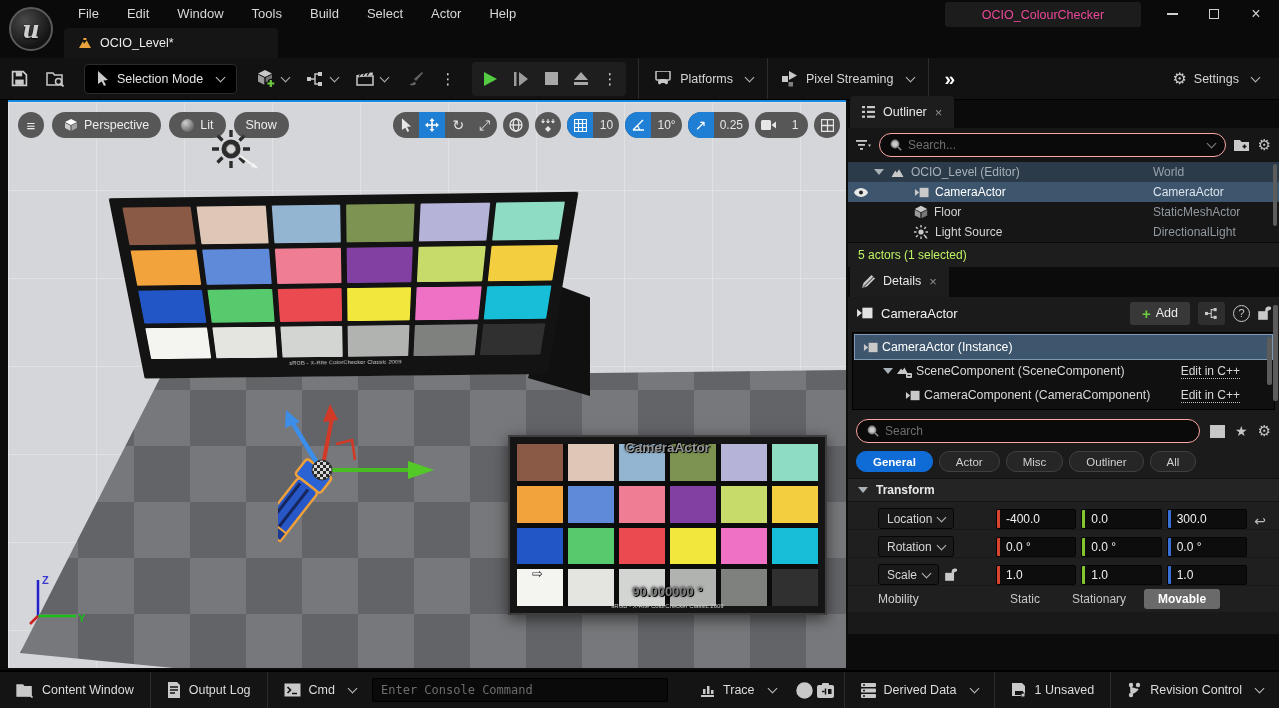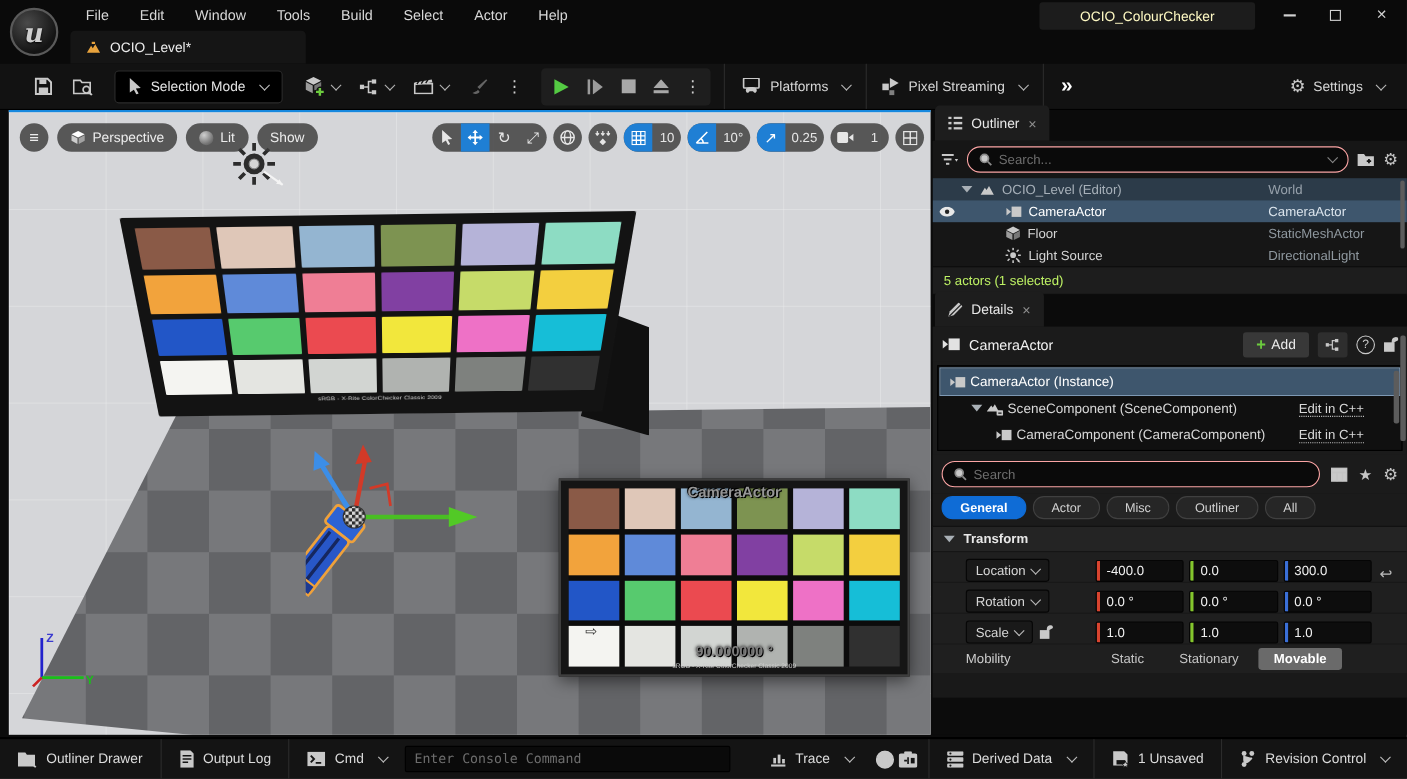--- a/index.html
+++ b/index.html
@@ -12,33 +12,33 @@
   .tri-down{width:0;height:0;border-left:5px solid transparent;border-right:5px solid transparent;border-top:6px solid #a9b0b6;display:inline-block}
   .tri-up{width:0;height:0;border-left:4px solid transparent;border-right:4px solid transparent;border-bottom:5px solid #cfcfcf;display:inline-block}
   .vsep{width:1px;align-self:stretch;background:#2c2c2c}
 
   
   .titlebar{position:absolute;left:0;top:0;width:1279px;height:28px;background:#0a0a0a;display:flex;align-items:center}
   .logo{position:absolute;left:9px;top:7px;width:44px;height:44px;border-radius:50%;background:radial-gradient(circle at 35% 30%,#4a4a4a,#141414 70%);border:2px solid #5a5a5a;display:flex;align-items:center;justify-content:center;z-index:20}
   .logo span{font-family:"DejaVu Serif",serif;font-style:italic;font-weight:bold;font-size:24px;color:#cfcfcf;text-shadow:0 1px 2px #000}
   .menus{display:flex;margin-left:64px}
   .menus div{padding:0 14px;line-height:28px;font-size:13px;color:#d8d8d8;cursor:default}
-  .win-title{position:absolute;left:945px;top:2px;width:196px;height:25px;background:#1c1c1c;border-radius:3px;display:flex;align-items:center;justify-content:center;font-size:12.5px;color:#fef9c3}
+  .win-title{position:absolute;left:945px;top:2px;width:196px;height:25px;background:#1c1c1c;border-radius:3px;display:flex;align-items:center;justify-content:center;font-size:12.5px;color:#ec4899}
   .winbtns{position:absolute;right:6px;top:0;height:28px;display:flex;align-items:center;gap:8px}
   .winbtn{width:34px;height:24px;display:flex;align-items:center;justify-content:center;color:#d0d0d0}
   .min-glyph{width:11px;height:2px;background:#d0d0d0}
   .max-glyph{width:10px;height:10px;border:1.5px solid #d0d0d0}
   .close-glyph{font-size:16px;line-height:10px}
 
   
   .tabrow{position:absolute;left:0;top:28px;width:1279px;height:30px;background:#0a0a0a}
   .leveltab{position:absolute;left:64px;top:28px;width:214px;height:30px;background:#151515;display:flex;align-items:center;padding-left:14px;gap:8px;font-size:12.5px;color:#ececec;border-radius:4px 4px 0 0}
 
   
-  .toolbar{position:absolute;left:0;top:58px;width:1279px;height:42px;background:#121212;border-bottom:1px solid #000;display:flex;align-items:center;gap:4px;padding:0 10px 0 24px}
+  .toolbar{position:absolute;left:0;top:58px;width:1279px;height:42px;background:#121212;border-bottom:1px solid #000;display:flex;align-items:center;gap:4px;padding:0 10px 0 4px}
   .tb-btn{height:30px;display:flex;align-items:center;justify-content:center;padding:0 7px;border-radius:3px;color:#cfcfcf}
   .tb-btn.dim{opacity:.45}
   .kebab{font-size:15px;color:#cfcfcf;padding:0 5px;letter-spacing:0}
   .mode-btn{height:30px;background:#000;border:1px solid #2b2b2b;border-radius:4px;display:flex;align-items:center;gap:8px;padding:0 12px;margin:0 8px;color:#e4e4e4}
   .play-group{height:34px;background:#1e1e1e;border-radius:4px;display:flex;align-items:center;padding:0 4px;gap:2px;margin:0 8px}
   .play-group .tb-btn{height:28px}
   .lbl-btn{height:30px;display:flex;align-items:center;gap:7px;padding:0 10px;color:#d6d6d6;font-size:12.5px}
   .dbl-chev{font-size:19px;color:#fff;padding:0 12px;font-weight:bold}
   .settings-btn{margin-left:auto}
   .gear-glyph{font-size:16px;color:#c9c9c9}
@@ -835,21 +835,21 @@
 
 <div class="statusbar">
   <div class="sb-item">
     <span class="ico">
         <svg width="18" height="15" viewBox="0 0 19 16" fill="none" stroke="currentColor" stroke-width="1.5">
           <path d="M1 2h6l1.5 2H16v10H1Z"></path>
           <circle cx="12.5" cy="10.5" r="3"></circle>
           <path d="M14.7 12.7 17.5 15.5" stroke-width="1.8"></path>
         </svg>
       </span>
-    <span>Outliner Drawer</span>
+    <span>Content Window</span>
   </div>
   <div class="vsep"></div>
   <div class="sb-item">
     <span class="ico">
         <svg width="14" height="16" viewBox="0 0 14 16" fill="currentColor">
           <path d="M1 0h9l3 3v13H1Z"></path>
           <path d="M3 5h8M3 8h8M3 11h5" stroke="#141414" stroke-width="1.4"></path>
         </svg>
       </span>
     <span>Output Log</span>

